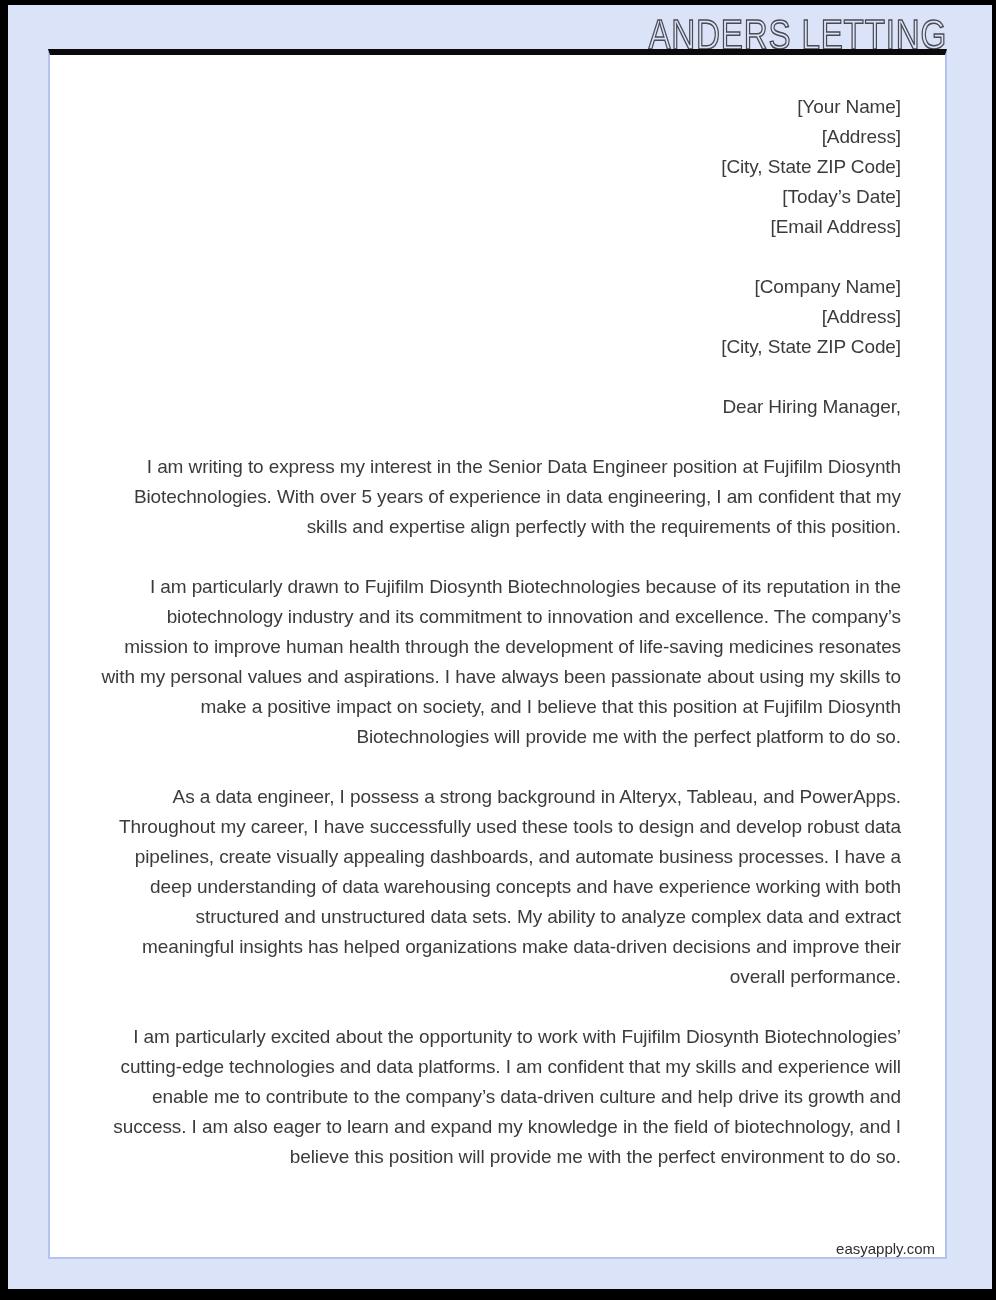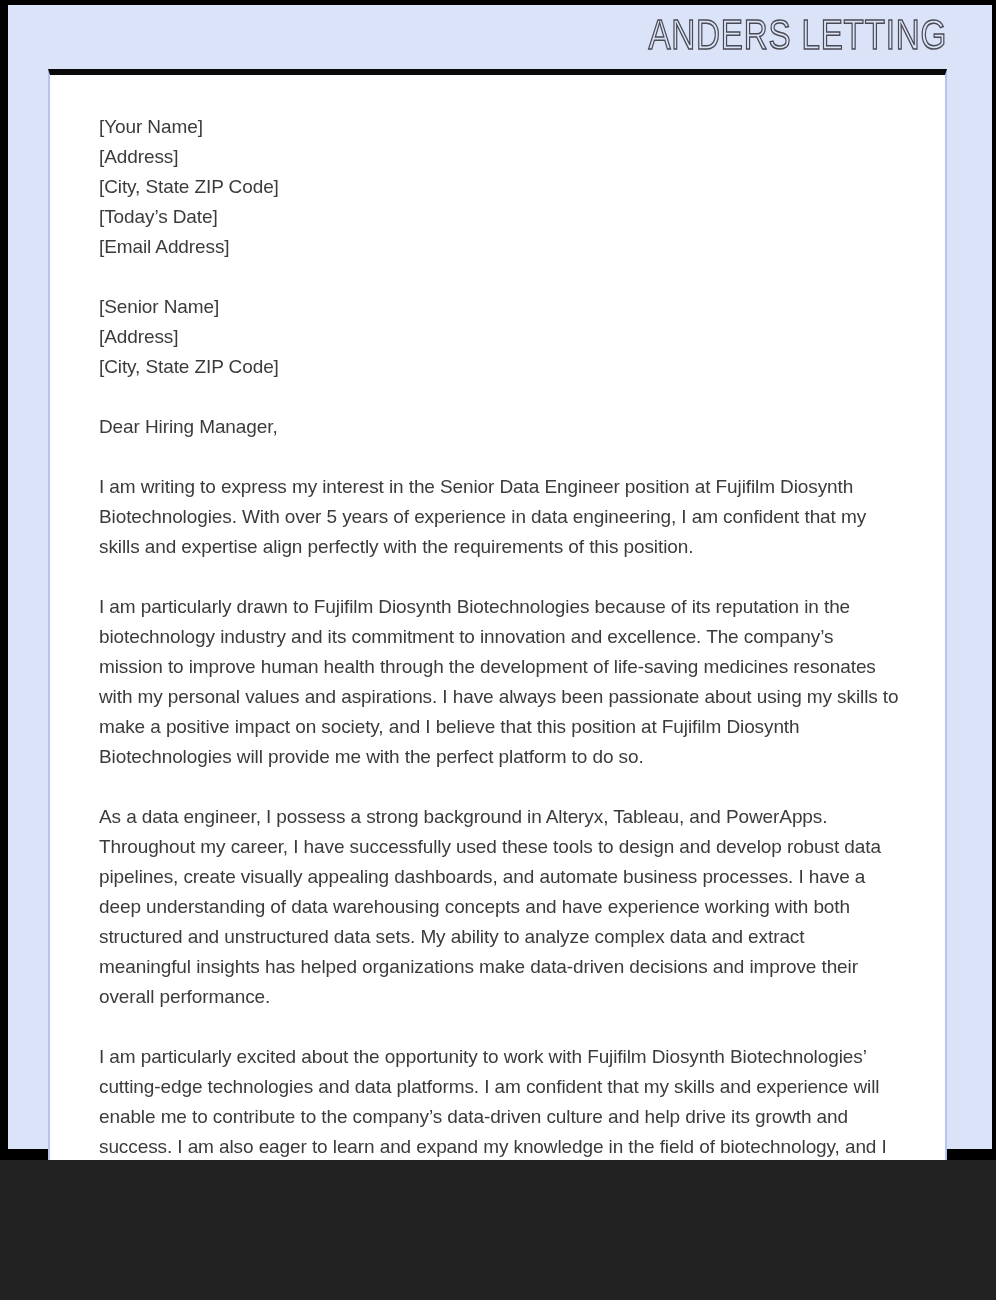--- a/index.html
+++ b/index.html
@@ -12,21 +12,21 @@
     --body-text: #3b3b3d;
     --watermark-text: #2e2e30;
   }
   * { margin: 0; padding: 0; box-sizing: border-box; }
   html, body { background: #222; }
   body { font-family: "Liberation Sans", "DejaVu Sans", sans-serif; }
 
   .frame {
     position: relative;
     width: 996px;
-    height: 1160px;
+    height: 1300px;
     background: var(--frame);
     overflow: hidden;
   }
   .canvas {
     position: absolute;
     left: 8px; top: 5px; right: 4px; bottom: 11px;
     background: var(--page-background);
   }
   .brand {
     position: absolute;
@@ -38,29 +38,30 @@
     letter-spacing: 1px;
     white-space: nowrap;
     color: transparent;
     -webkit-text-stroke: 1.5px var(--brand-outline);
     transform: scaleX(0.79);
     transform-origin: 100% 50%;
   }
   .document {
     position: absolute;
     left: 40px;
-    top: 64px;
+    top: 44px;
     width: 899px;
     height: 1210px;
     background: var(--document-background);
     border-top: 6px solid var(--document-top-rule);
     border-left: 2px solid var(--document-border);
     border-right: 2px solid var(--document-border);
     border-bottom: 2px solid var(--document-border);
     overflow: visible;
+    text-align: right;
   }
   .letter {
     padding: 37px 44px 0 49px;
     font-size: 19px;
     line-height: 30px;
     letter-spacing: -0.1px;
     color: var(--body-text);
   }
   .block { margin-bottom: 30px; }
   .para { margin-bottom: 30px; margin-top: 30px; }
@@ -86,21 +87,21 @@
 
         <div class="block">
             <div>[Your Name]</div>
             <div>[Address]</div>
             <div>[City, State ZIP Code]</div>
             <div>[Today’s Date]</div>
             <div>[Email Address]</div>
           </div>
 
         <div class="block">
-            <div>[Senior Name]</div>
+            <div>[Company Name]</div>
             <div>[Address]</div>
             <div>[City, State ZIP Code]</div>
           </div>
 
         <div class="block">Dear Hiring Manager,</div>
 
         <div>
             <div class="para">I am writing to express my interest in the Senior Data Engineer position at Fujifilm Diosynth Biotechnologies. With over 5 years of experience in data engineering, I am confident that my skills and expertise align perfectly with the requirements of this position.</div>
             <div class="para">I am particularly drawn to Fujifilm Diosynth Biotechnologies because of its reputation in the biotechnology industry and its commitment to innovation and excellence. The company’s mission to improve human health through the development of life-saving medicines resonates with my personal values and aspirations. I have always been passionate about using my skills to make a positive impact on society, and I believe that this position at Fujifilm Diosynth Biotechnologies will provide me with the perfect platform to do so.</div>
             <div class="para">As a data engineer, I possess a strong background in Alteryx, Tableau, and PowerApps. Throughout my career, I have successfully used these tools to design and develop robust data pipelines, create visually appealing dashboards, and automate business processes. I have a deep understanding of data warehousing concepts and have experience working with both structured and unstructured data sets. My ability to analyze complex data and extract meaningful insights has helped organizations make data-driven decisions and improve their overall performance.</div>

